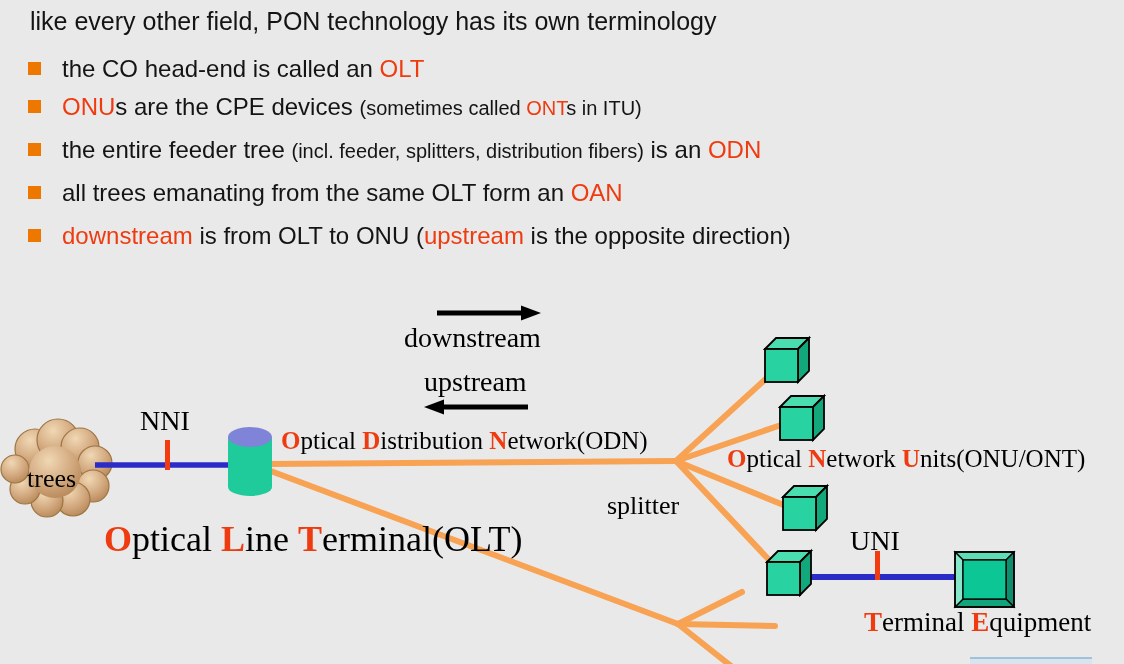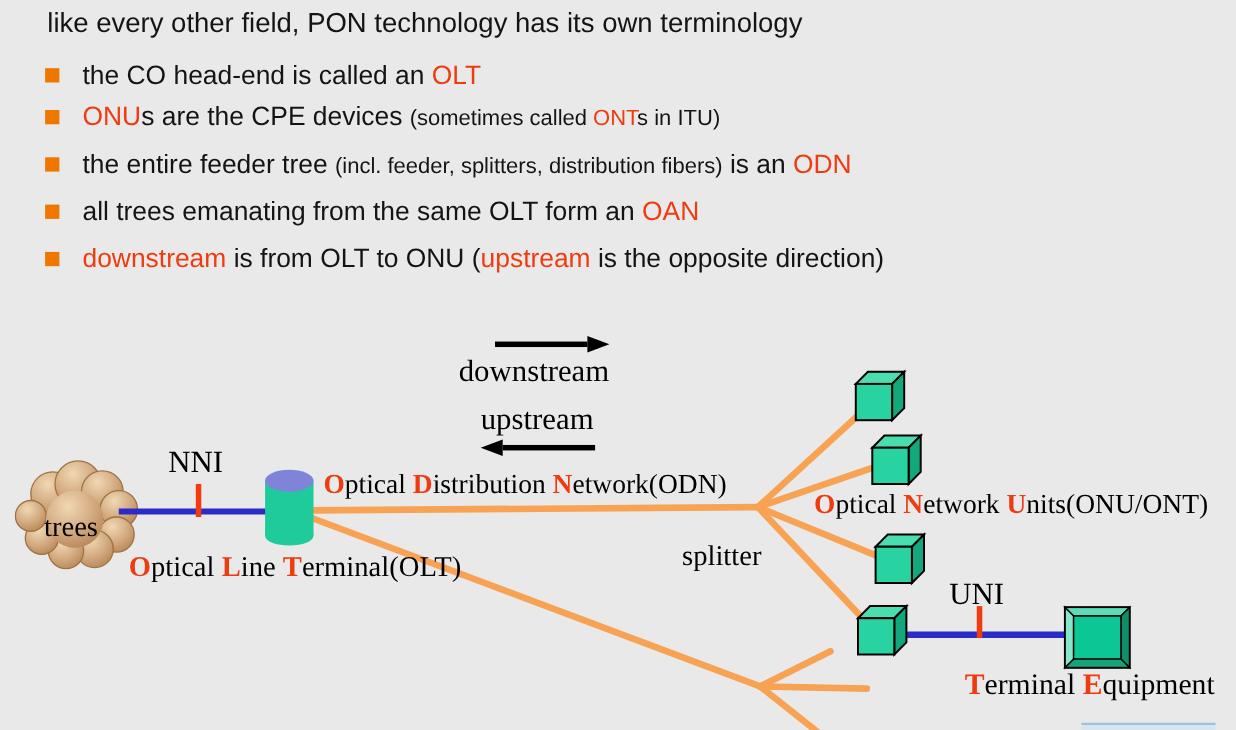--- a/index.html
+++ b/index.html
@@ -1,17 +1,17 @@
 <!DOCTYPE html>
 <html><head>
 <meta charset="utf-8">
 <style>
   html,body{margin:0;padding:0;background:#E9E9E9;}
   .slide{position:relative;width:1092px;height:664px;background:#E9E9E9;overflow:hidden;
-         font-family:"Liberation Sans",sans-serif;color:#141414;margin-left:13px;}
+         font-family:"Liberation Sans",sans-serif;color:#141414;}
   .serif{font-family:"Liberation Serif","DejaVu Serif",serif;}
   .title{position:absolute;left:30px;top:6px;font-size:25px;line-height:30px;color:#141414;white-space:pre;}
   .bullet-row{position:absolute;left:28px;display:flex;align-items:flex-start;white-space:pre;}
   .marker{width:13px;height:13px;background:#EE7700;margin-top:7px;flex:0 0 auto;}
   .btext{margin-left:21px;font-size:24px;line-height:27px;color:#141414;text-align:center;}
   .hl{color:#EF3B10;}
   .sm{font-size:20px;}
   .dlabel{position:absolute;white-space:pre;color:#000;z-index:2;}
   .rl{color:#EF3B10;font-weight:bold;}
   svg.diagram{position:absolute;left:0;top:0;z-index:1;}
@@ -141,20 +141,20 @@
 
   <div class="dlabel serif" style="left:404px;top:322px;font-size:28px;">downstream</div>
   <div class="dlabel serif" style="left:424px;top:366px;font-size:28px;">upstream</div>
   <div class="dlabel serif" style="left:140px;top:405px;font-size:28px;">NNI</div>
   <div class="dlabel serif" style="left:27px;top:464px;font-size:26px;">trees</div>
   <div class="dlabel serif" style="left:607px;top:491px;font-size:26px;">splitter</div>
   <div class="dlabel serif" style="left:850px;top:525px;font-size:28px;">UNI</div>
 
   <div class="dlabel serif" style="left:281px;top:427px;font-size:25px;"><span class="rl">O</span><span>ptical </span><span class="rl">D</span><span>istribution </span><span class="rl">N</span><span>etwork(ODN)</span></div>
 
-  <div class="dlabel serif" style="left:104px;top:501px;font-size:26px;"><span class="rl">O</span><span>ptical </span><span class="rl">L</span><span>ine </span><span class="rl">T</span><span>erminal(OLT)</span></div>
+  <div class="dlabel serif" style="left:104px;top:518px;font-size:36px;"><span class="rl">O</span><span>ptical </span><span class="rl">L</span><span>ine </span><span class="rl">T</span><span>erminal(OLT)</span></div>
 
   <div class="dlabel serif" style="left:727px;top:445px;font-size:25px;"><span class="rl">O</span><span>ptical </span><span class="rl">N</span><span>etwork </span><span class="rl">U</span><span>nits(ONU/ONT)</span></div>
 
 
   <div class="dlabel serif" style="left:864px;top:607px;font-size:27px;"><span class="rl">T</span><span>erminal </span><span class="rl">E</span><span>quipment</span></div>
 
 </div>
 
 </body></html>

